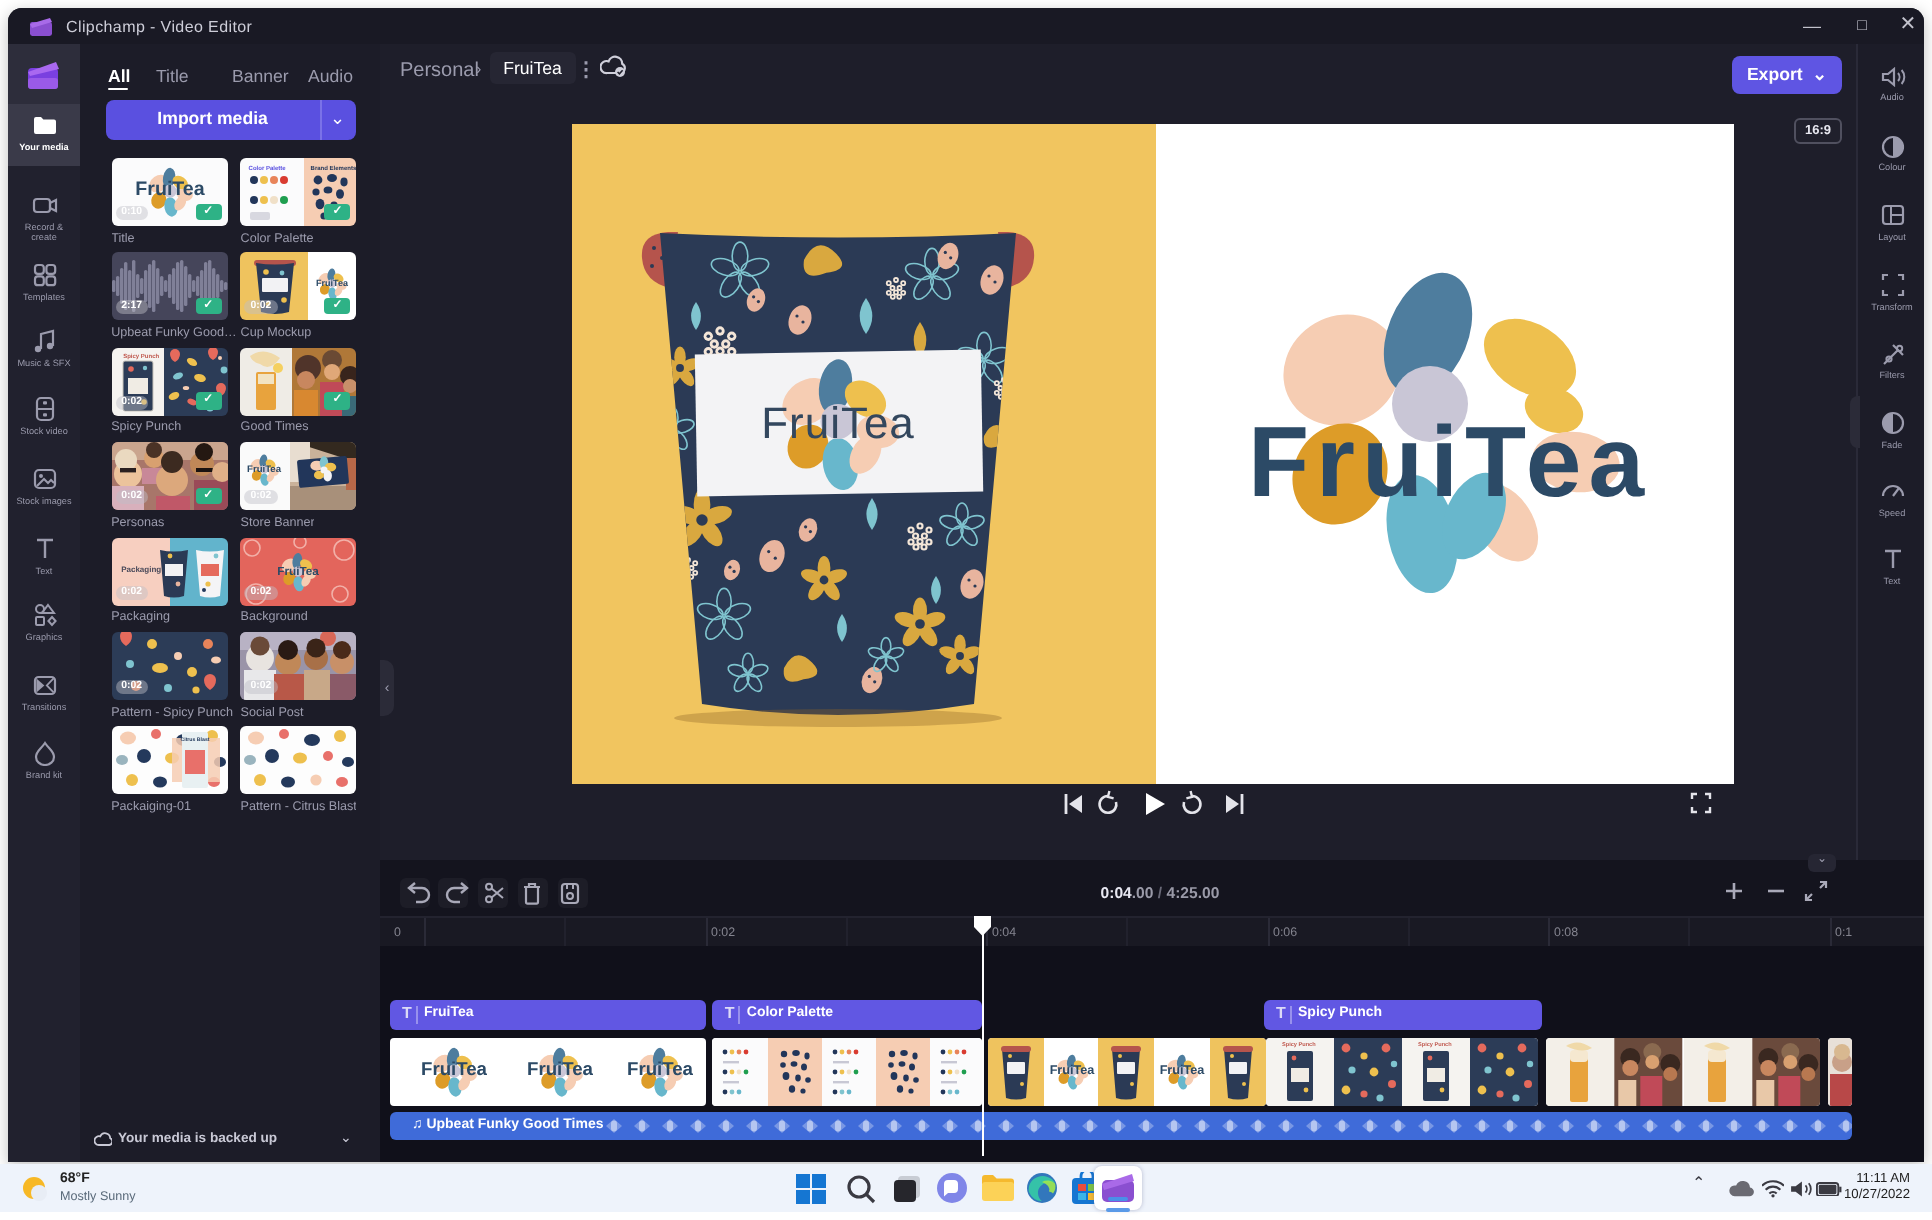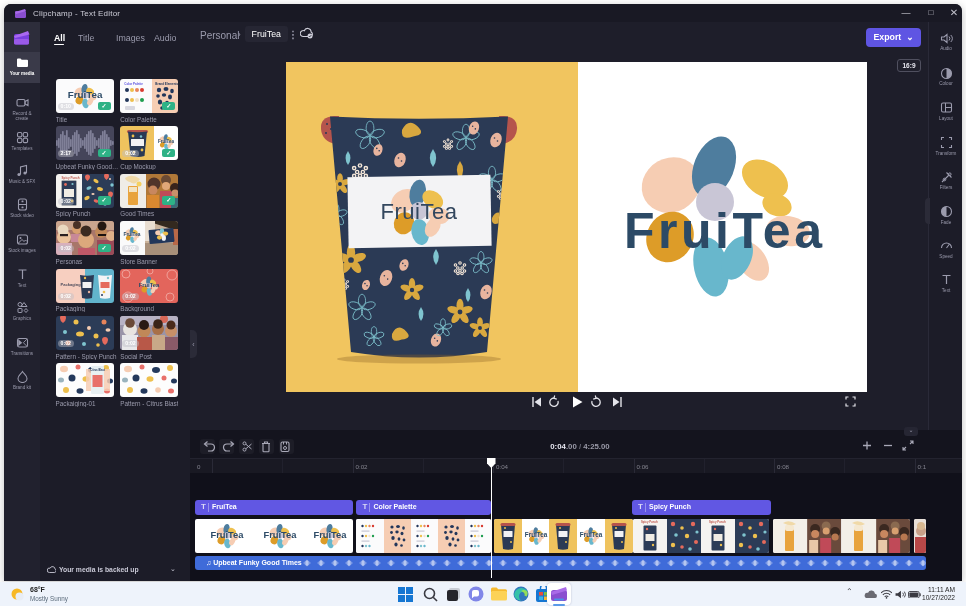--- a/index.html
+++ b/index.html
@@ -68,21 +68,21 @@
 </head>
 <body>
 <div id="page">
 <div class="win">
 
   <div class="titlebar">
     <svg class="abs" style="left:11px;top:4px" width="11" height="10" viewBox="0 0 11 10">
           <rect x="0" y="3" width="11" height="7" rx="1.2" fill="#8a4fd0"></rect>
           <path d="M0 4 L10 1 L11 3 L1 6 Z" fill="#a86ae8"></path>
         </svg>
-    <div class="titletext">Clipchamp - Text Editor</div>
+    <div class="titletext">Clipchamp - Video Editor</div>
     <div class="winctl" style="left:890px;">—</div>
     <div class="winctl" style="left:915px;font-size:8px;">□</div>
     <div class="winctl" style="left:938px;font-size:10px;">✕</div>
   </div>
 
   <div class="sidebar" id="sidebar">
         <div class="logoblock"></div>
         <div class="selblock"></div>
         <svg width="16" height="15" viewBox="0 0 16 15" style="position: absolute; left: 10px; top: 8px;">
           <rect x="0" y="4" width="15" height="10.5" rx="2" fill="#7a3fe0"></rect>
@@ -163,23 +163,28 @@
           <svg width="13" height="13" viewBox="0 0 13 13" style="position: absolute; left: 11.5px; top: 0px;">
             <path d="M6.5 1.5 c-2 3-4.5 4-4.5 7 a4.5 4 0 0 0 9 0 c0-3-2.5-4-4.5-7 Z" fill="none" stroke="#9b9bad" stroke-width="1.1"></path>
           </svg>
           <div class="navlab" style="margin-top: 15px;">Brand kit</div>
         </div>
       </div>
 
   <div class="mpanel" id="mpanel">
     <span class="tab tabactive" style="left:14px;">All</span>
     <span class="tab" style="left:38px;">Title</span>
-    <span class="tab" style="left:76px;">Images</span>
+    <span class="tab" style="left:76px;">Banner</span>
     <span class="tab" style="left:114px;">Audio</span>
     <div class="tabline"></div>
+    <div class="importbtn">
+          <div class="txt">Import media</div>
+          <div class="div"></div>
+          <div class="chev">⌄</div>
+        </div>
     <div id="grid">
           <div class="thumb" style="left: 15.6px; top: 57px;">
             <div style="position:absolute;inset:0;background:#fbfbfc;"></div>
             <svg style="position:absolute;overflow:visible;left:15px;top:3px" width="28" height="28" viewBox="-30 -30 60 60">
               <ellipse cx="-12" cy="-9" rx="11" ry="8.5" fill="#f6cdb3" transform="rotate(-35 -12 -9)"></ellipse>
               <ellipse cx="-1" cy="-15" rx="6.5" ry="11" fill="#4e7d9e" transform="rotate(10 -1 -15)"></ellipse>
               <ellipse cx="11" cy="-10" rx="9" ry="6.5" fill="#eec04e" transform="rotate(35 11 -10)"></ellipse>
               <ellipse cx="16" cy="3" rx="8.5" ry="6.5" fill="#f6cdb3" transform="rotate(10 16 3)"></ellipse>
               <ellipse cx="-12" cy="9" rx="8" ry="9" fill="#dd9c28" transform="rotate(25 -12 9)"></ellipse>
               <ellipse cx="1" cy="16" rx="7" ry="10.5" fill="#68b7cc" transform="rotate(-10 1 16)"></ellipse>

